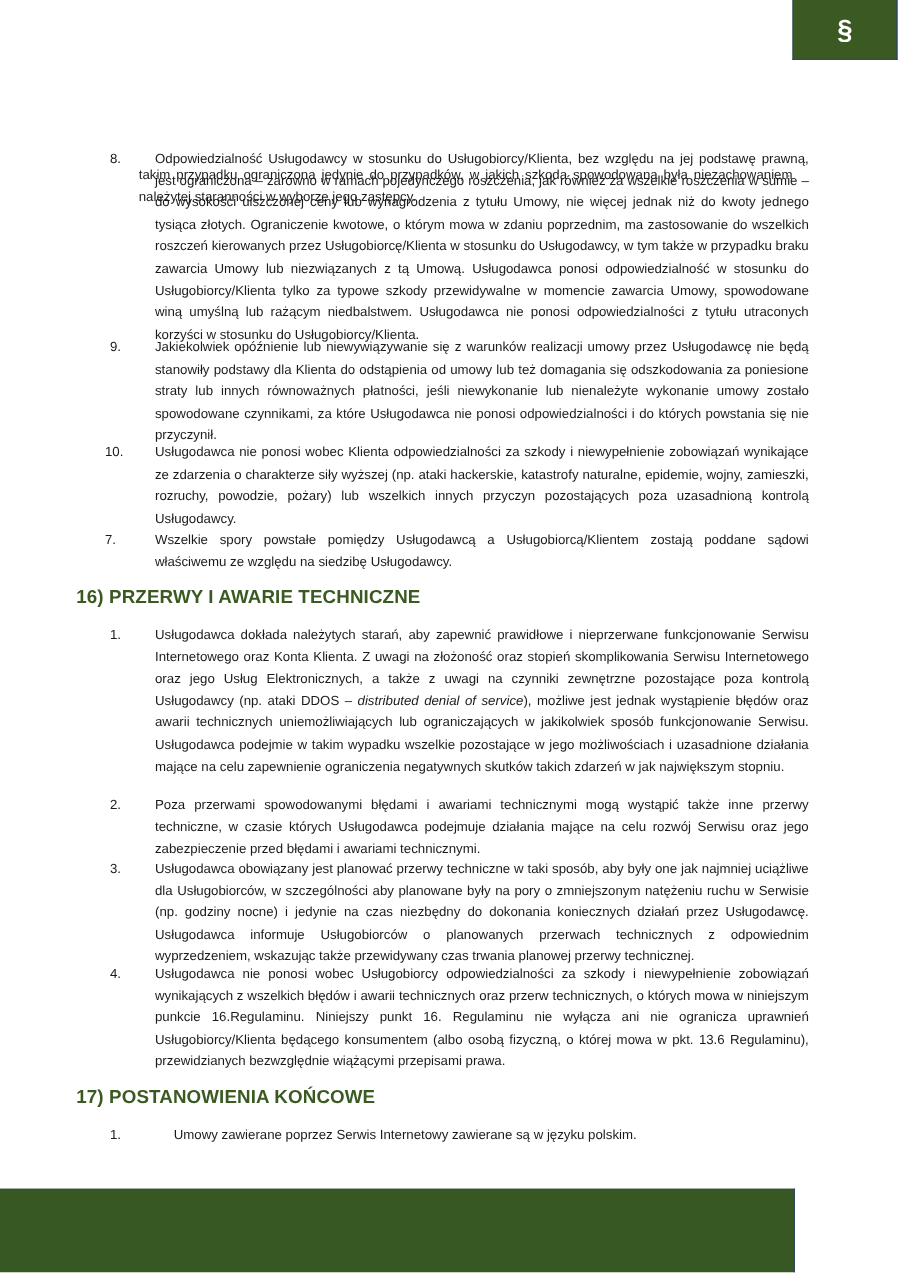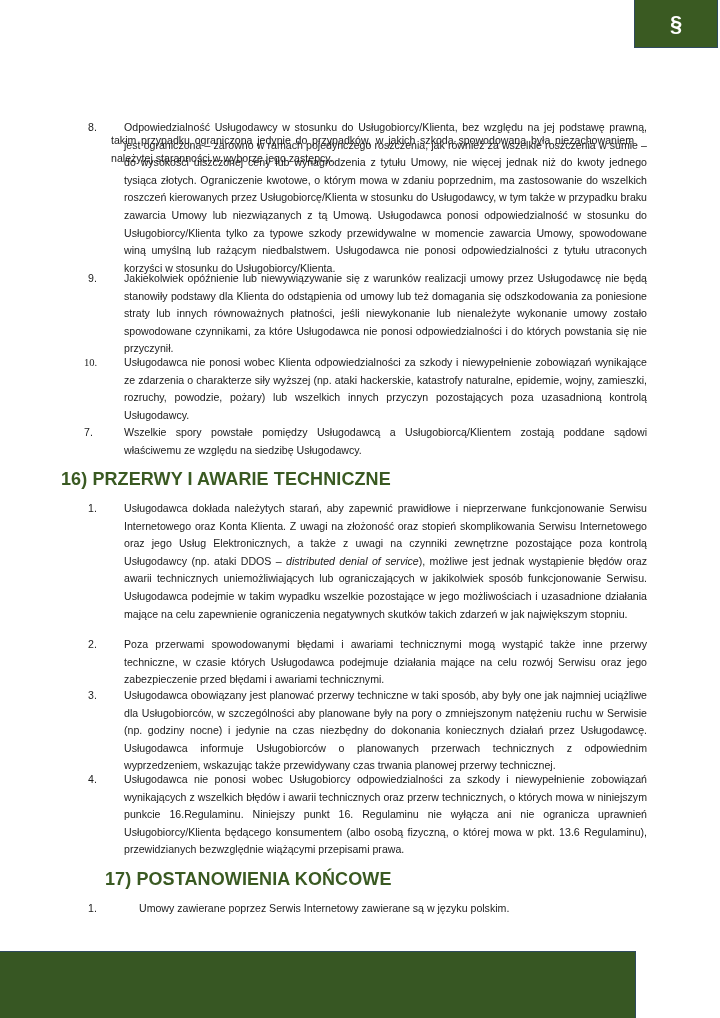--- a/index.html
+++ b/index.html
@@ -24,21 +24,21 @@
   }
   .item { position: absolute; left: 0; width: 720px; }
   .num {
     position: absolute; left: 88px; font-size: 10.6px; line-height: 17.6px;
   }
   .txt {
     position: absolute; left: 124px; width: 523px;
     font-size: 10.6px; line-height: 17.6px; text-align: justify;
   }
   .heading {
-    position: absolute; left: 61px; font-size: 18px; font-weight: bold;
+    position: absolute; left: 61px; font-size: 15px; font-weight: bold;
     color: #3a5a22; letter-spacing: 0.1px;
   }
   em { }
 </style>
 </head>
 <body>
 
 <div class="corner-box">
   <span>§</span>
 </div>
@@ -51,21 +51,21 @@
     <span class="num">8.</span>
     <p class="txt">Odpowiedzialność Usługodawcy w stosunku do Usługobiorcy/Klienta, bez względu na jej podstawę prawną, jest ograniczona – zarówno w ramach pojedynczego roszczenia, jak również za wszelkie roszczenia w sumie – do wysokości uiszczonej ceny lub wynagrodzenia z tytułu Umowy, nie więcej jednak niż do kwoty jednego tysiąca złotych. Ograniczenie kwotowe, o którym mowa w zdaniu poprzednim, ma zastosowanie do wszelkich roszczeń kierowanych przez Usługobiorcę/Klienta w stosunku do Usługodawcy, w tym także w przypadku braku zawarcia Umowy lub niezwiązanych z tą Umową. Usługodawca ponosi odpowiedzialność w stosunku do Usługobiorcy/Klienta tylko za typowe szkody przewidywalne w momencie zawarcia Umowy, spowodowane winą umyślną lub rażącym niedbalstwem. Usługodawca nie ponosi odpowiedzialności z tytułu utraconych korzyści w stosunku do Usługobiorcy/Klienta.</p>
   </div>
 
   <div class="item" style="top:270px;">
     <span class="num">9.</span>
     <p class="txt">Jakiekolwiek opóźnienie lub niewywiązywanie się z warunków realizacji umowy przez Usługodawcę nie będą stanowiły podstawy dla Klienta do odstąpienia od umowy lub też domagania się odszkodowania za poniesione straty lub innych równoważnych płatności, jeśli niewykonanie lub nienależyte wykonanie umowy zostało spowodowane czynnikami, za które Usługodawca nie ponosi odpowiedzialności i do których powstania się nie przyczynił.</p>
   </div>
 
   <div class="item" style="top:354px;">
-    <span class="num" style="left:84px;font-family:Liberation Serif, serif;">10.</span>
+    <span class="num" style="left:84px;">10.</span>
     <p class="txt">Usługodawca nie ponosi wobec Klienta odpowiedzialności za szkody i niewypełnienie zobowiązań wynikające ze zdarzenia o charakterze siły wyższej (np. ataki hackerskie, katastrofy naturalne, epidemie, wojny, zamieszki, rozruchy, powodzie, pożary) lub wszelkich innych przyczyn pozostających poza uzasadnioną kontrolą Usługodawcy.</p>
   </div>
 
   <div class="item" style="top:424px;">
     <span class="num" style="left:84px;">7.</span>
     <p class="txt">Wszelkie spory powstałe pomiędzy Usługodawcą a Usługobiorcą/Klientem zostają poddane sądowi właściwemu ze względu na siedzibę Usługodawcy.</p>
   </div>
 
   <h2 class="heading" style="top:469px;">16) PRZERWY I AWARIE TECHNICZNE</h2>
 
@@ -82,21 +82,21 @@
   <div class="item" style="top:687px;">
     <span class="num">3.</span>
     <p class="txt">Usługodawca obowiązany jest planować przerwy techniczne w taki sposób, aby były one jak najmniej uciążliwe dla Usługobiorców, w szczególności aby planowane były na pory o zmniejszonym natężeniu ruchu w Serwisie (np. godziny nocne) i jedynie na czas niezbędny do dokonania koniecznych działań przez Usługodawcę. Usługodawca informuje Usługobiorców o planowanych przerwach technicznych z odpowiednim wyprzedzeniem, wskazując także przewidywany czas trwania planowej przerwy technicznej.</p>
   </div>
 
   <div class="item" style="top:771px;">
     <span class="num">4.</span>
     <p class="txt">Usługodawca nie ponosi wobec Usługobiorcy odpowiedzialności za szkody i niewypełnienie zobowiązań wynikających z wszelkich błędów i awarii technicznych oraz przerw technicznych, o których mowa w niniejszym punkcie 16.Regulaminu. Niniejszy punkt 16. Regulaminu nie wyłącza ani nie ogranicza uprawnień Usługobiorcy/Klienta będącego konsumentem (albo osobą fizyczną, o której mowa w pkt. 13.6 Regulaminu), przewidzianych bezwzględnie wiążącymi przepisami prawa.</p>
   </div>
 
-  <h2 class="heading" style="top:869px;margin-left:44px;">17) POSTANOWIENIA KOŃCOWE</h2>
+  <h2 class="heading" style="top:869px;">17) POSTANOWIENIA KOŃCOWE</h2>
 
   <div class="item" style="top:900px;">
     <span class="num">1.</span>
     <p class="txt" style="text-align:left;margin-left:15px;">Umowy zawierane poprzez Serwis Internetowy zawierane są w języku polskim.</p>
   </div>
 
 </div>
 
 <div class="footer-bar"></div>
 

